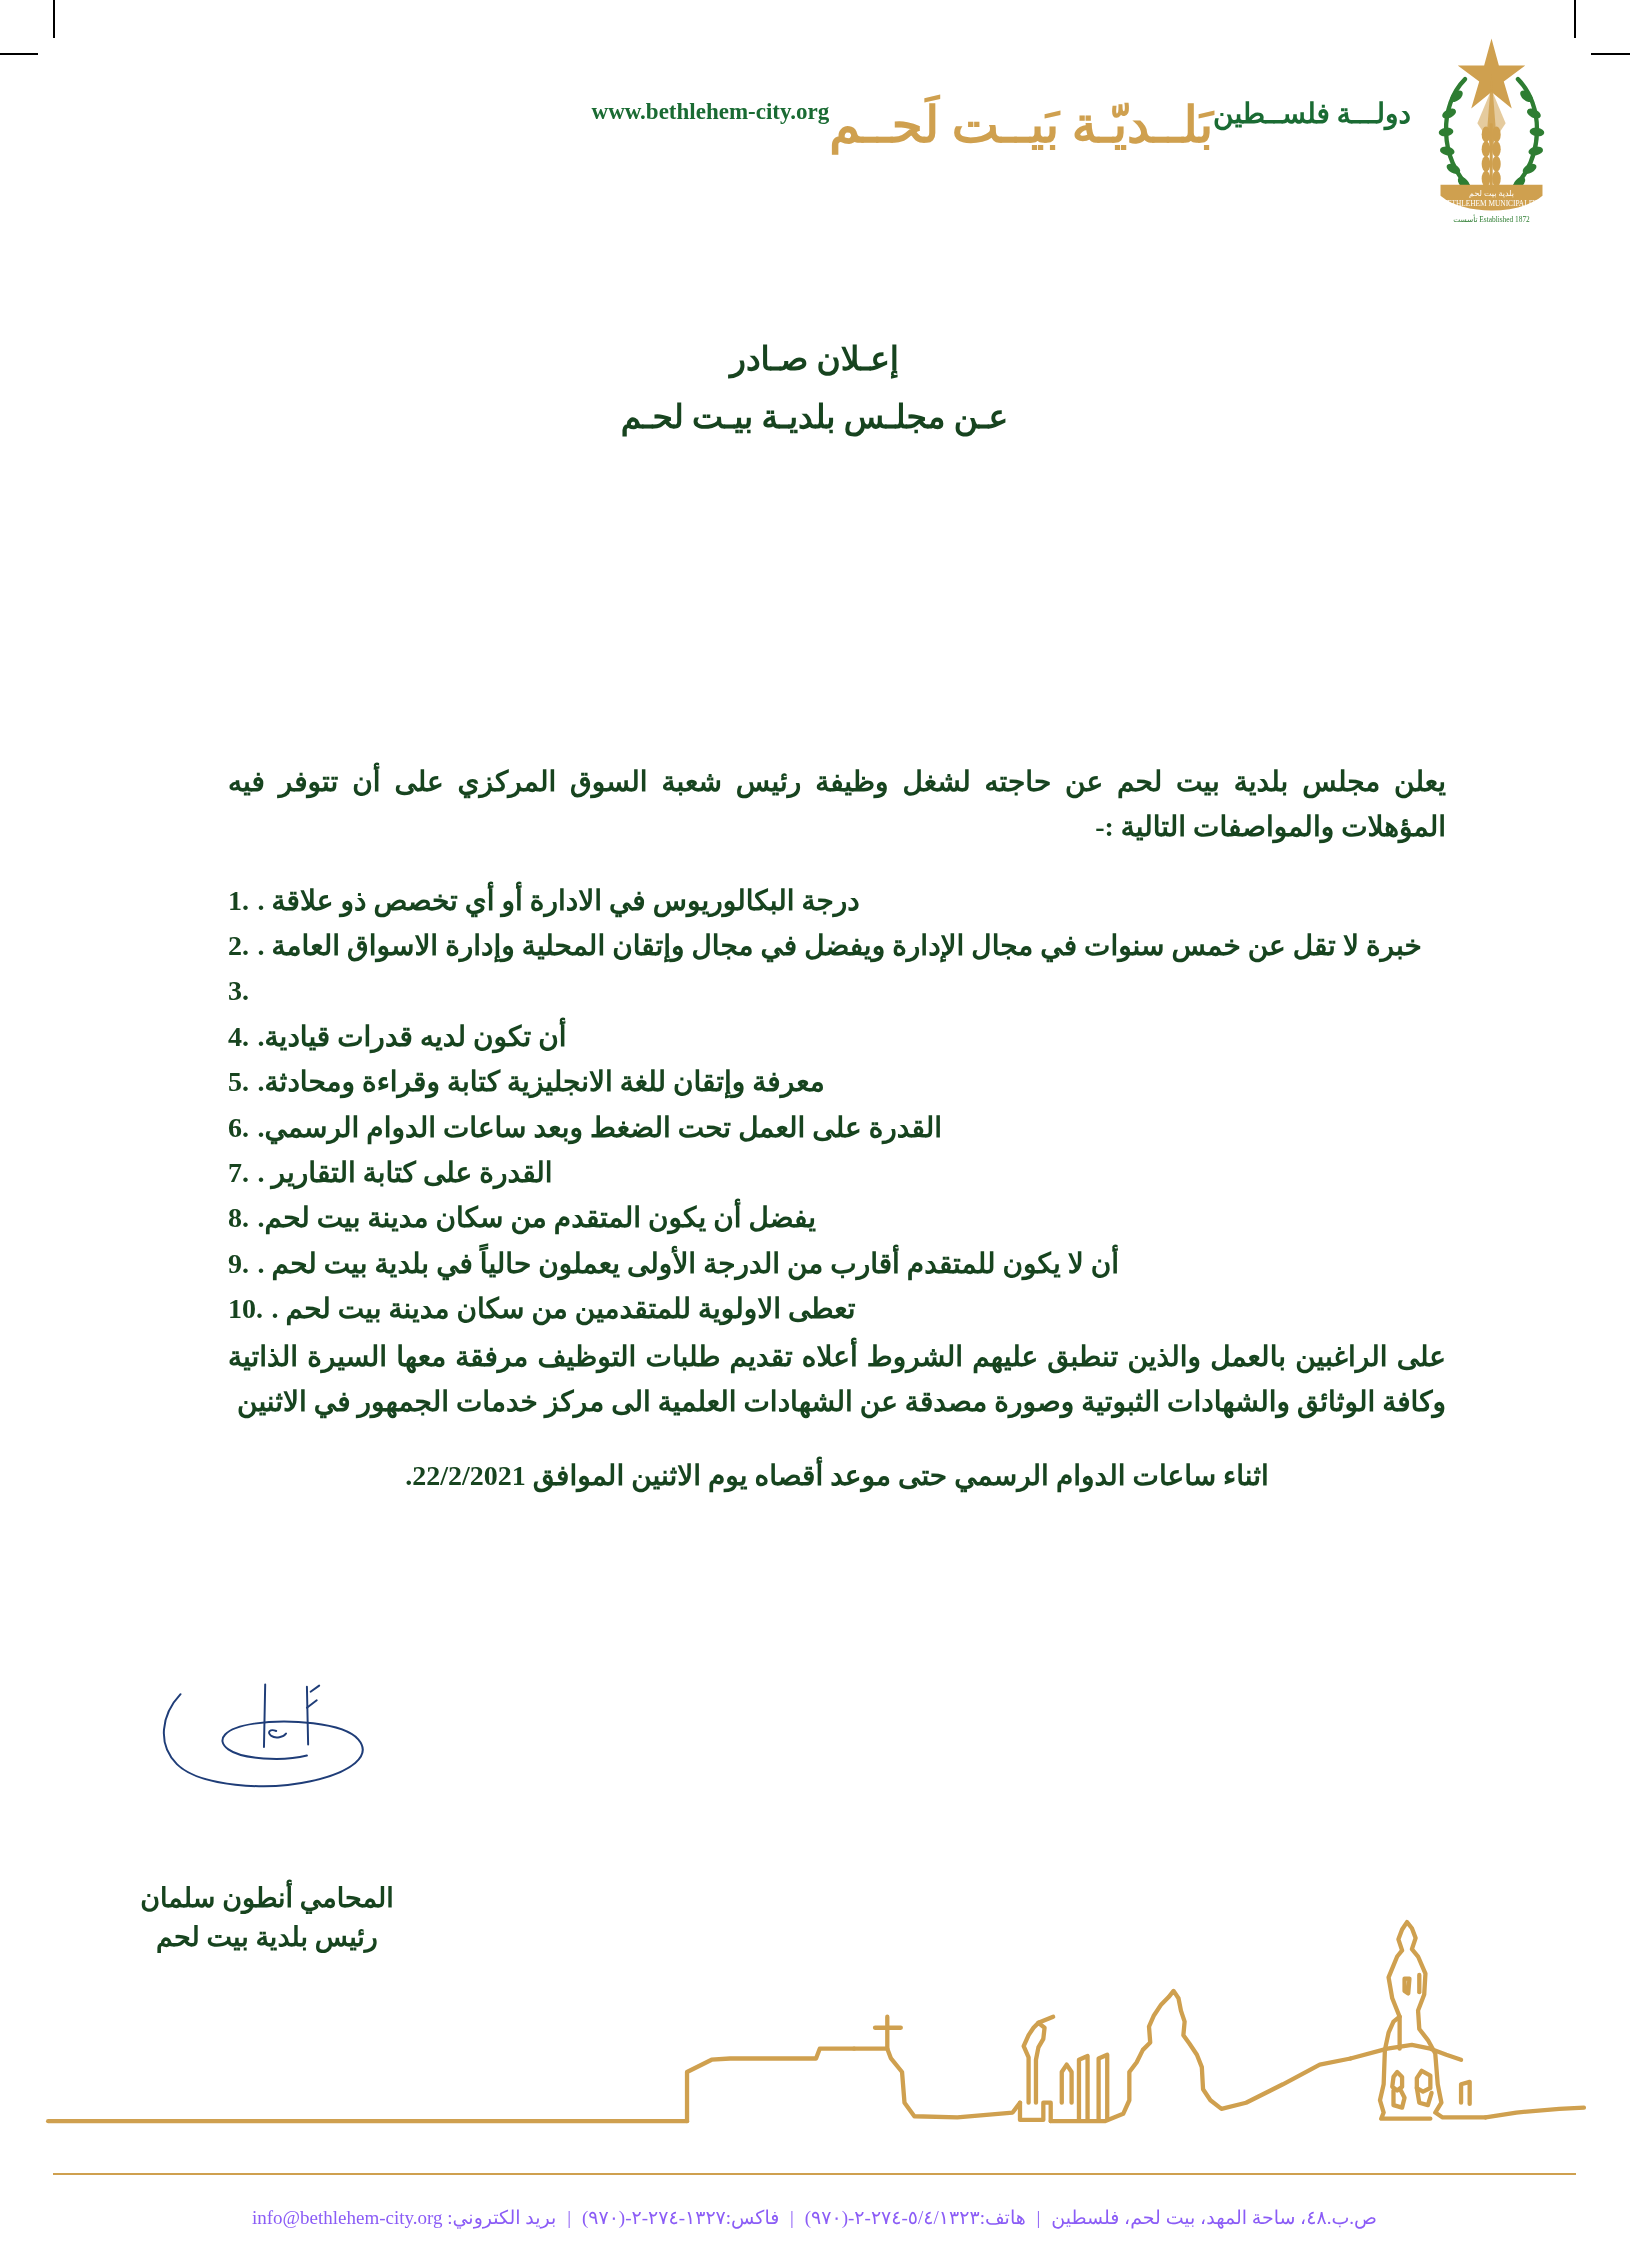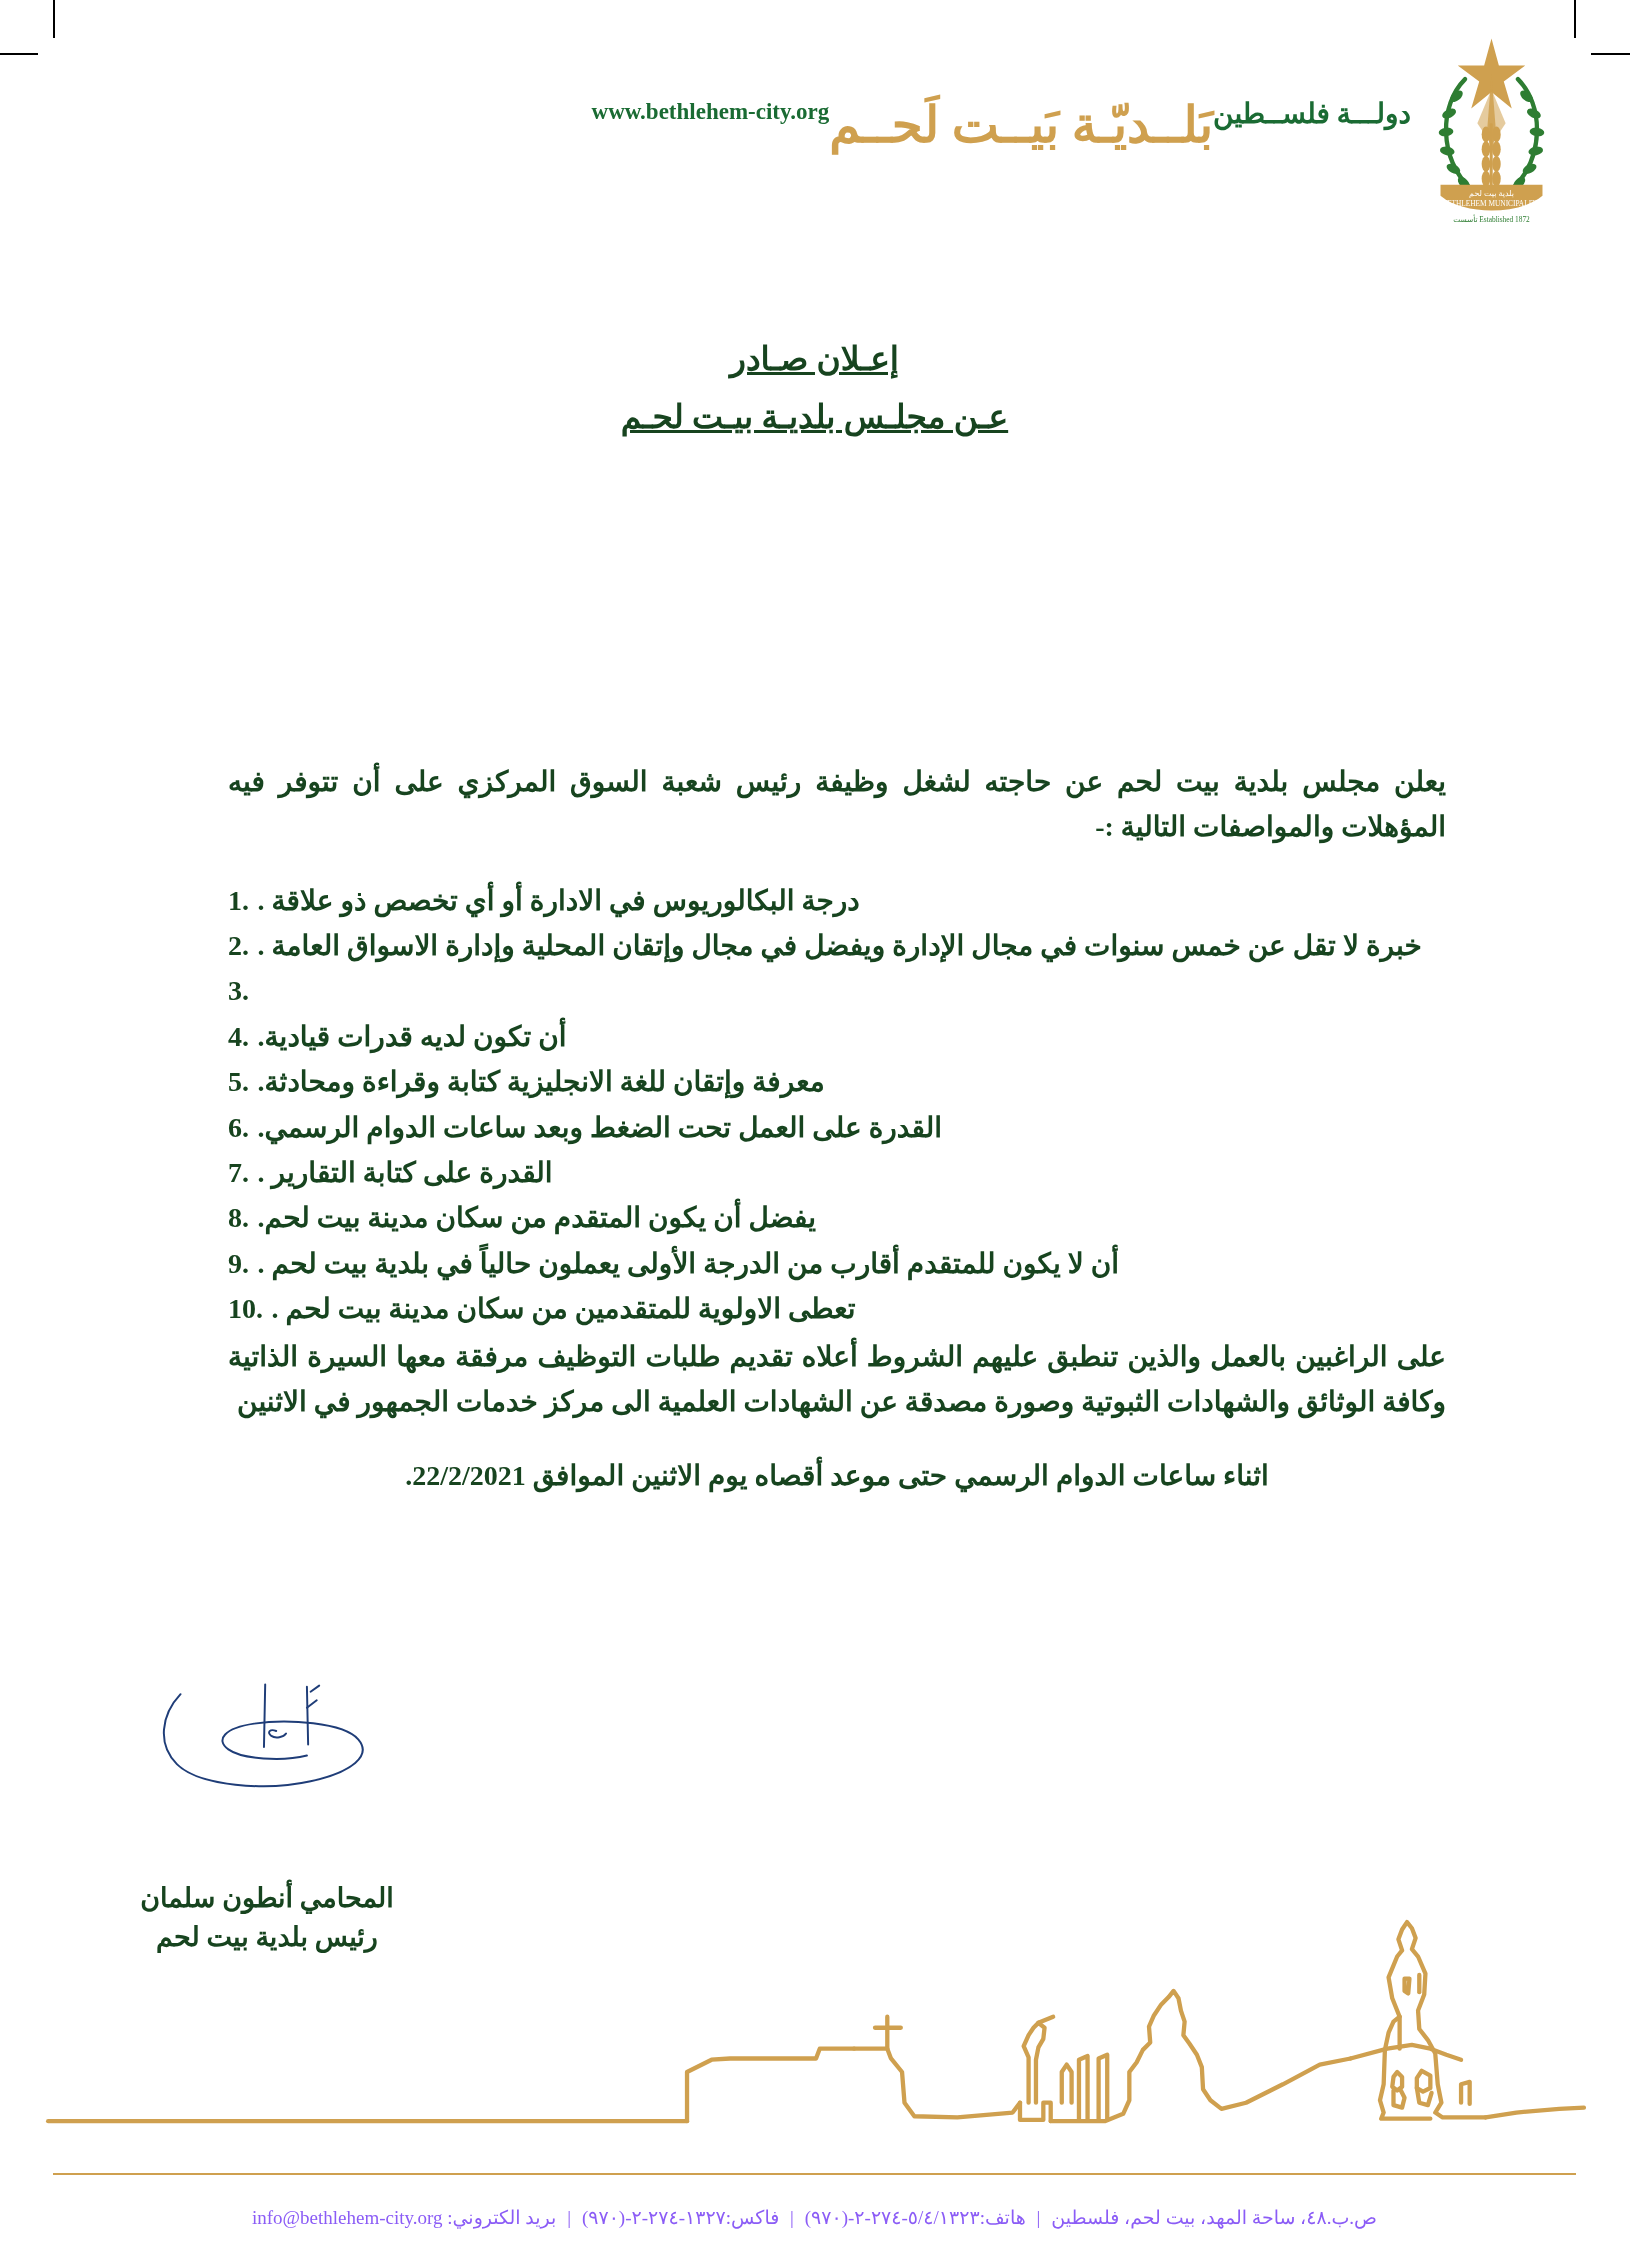--- a/index.html
+++ b/index.html
@@ -72,21 +72,20 @@
   }
 
   
   .title-block {
     position: absolute;
     top: 337px;
     left: 0;
     width: 100%;
     text-align: center;
     color: #17441f;
-    text-decoration: underline;
   }
   .title-line-1 {
     font-size: 33px;
     font-weight: bold;
     letter-spacing: 1.8px;
     line-height: 1.35;
   }
   .title-line-2 {
     font-size: 33px;
     font-weight: bold;

